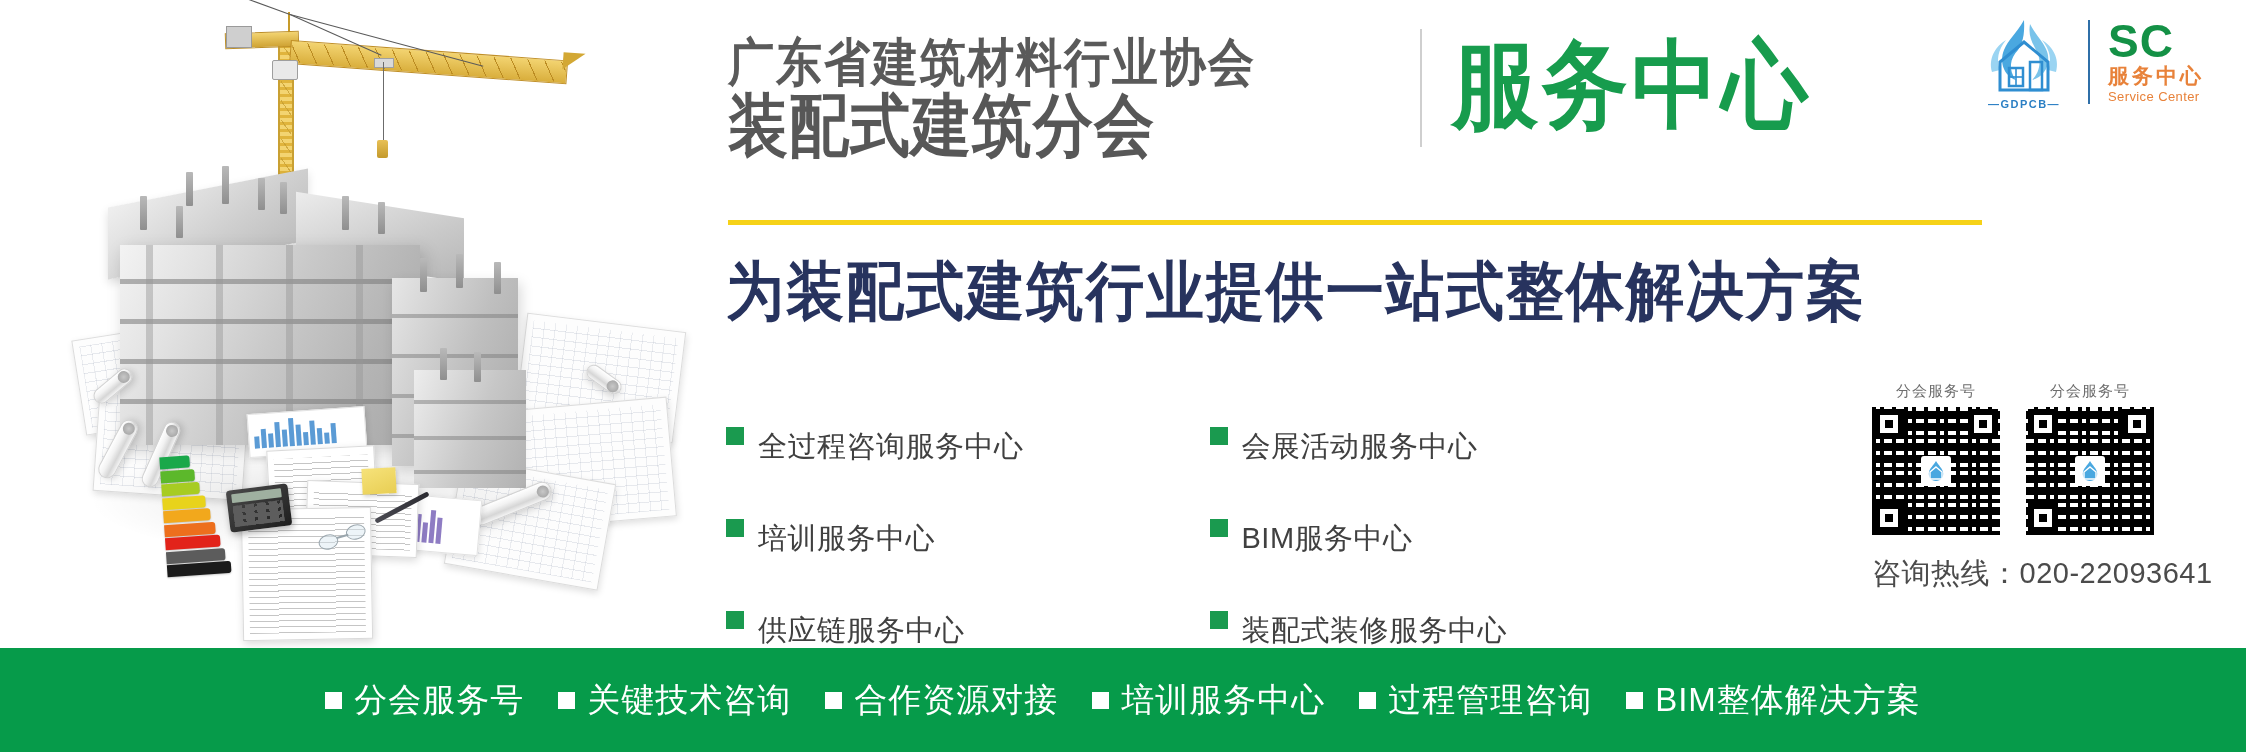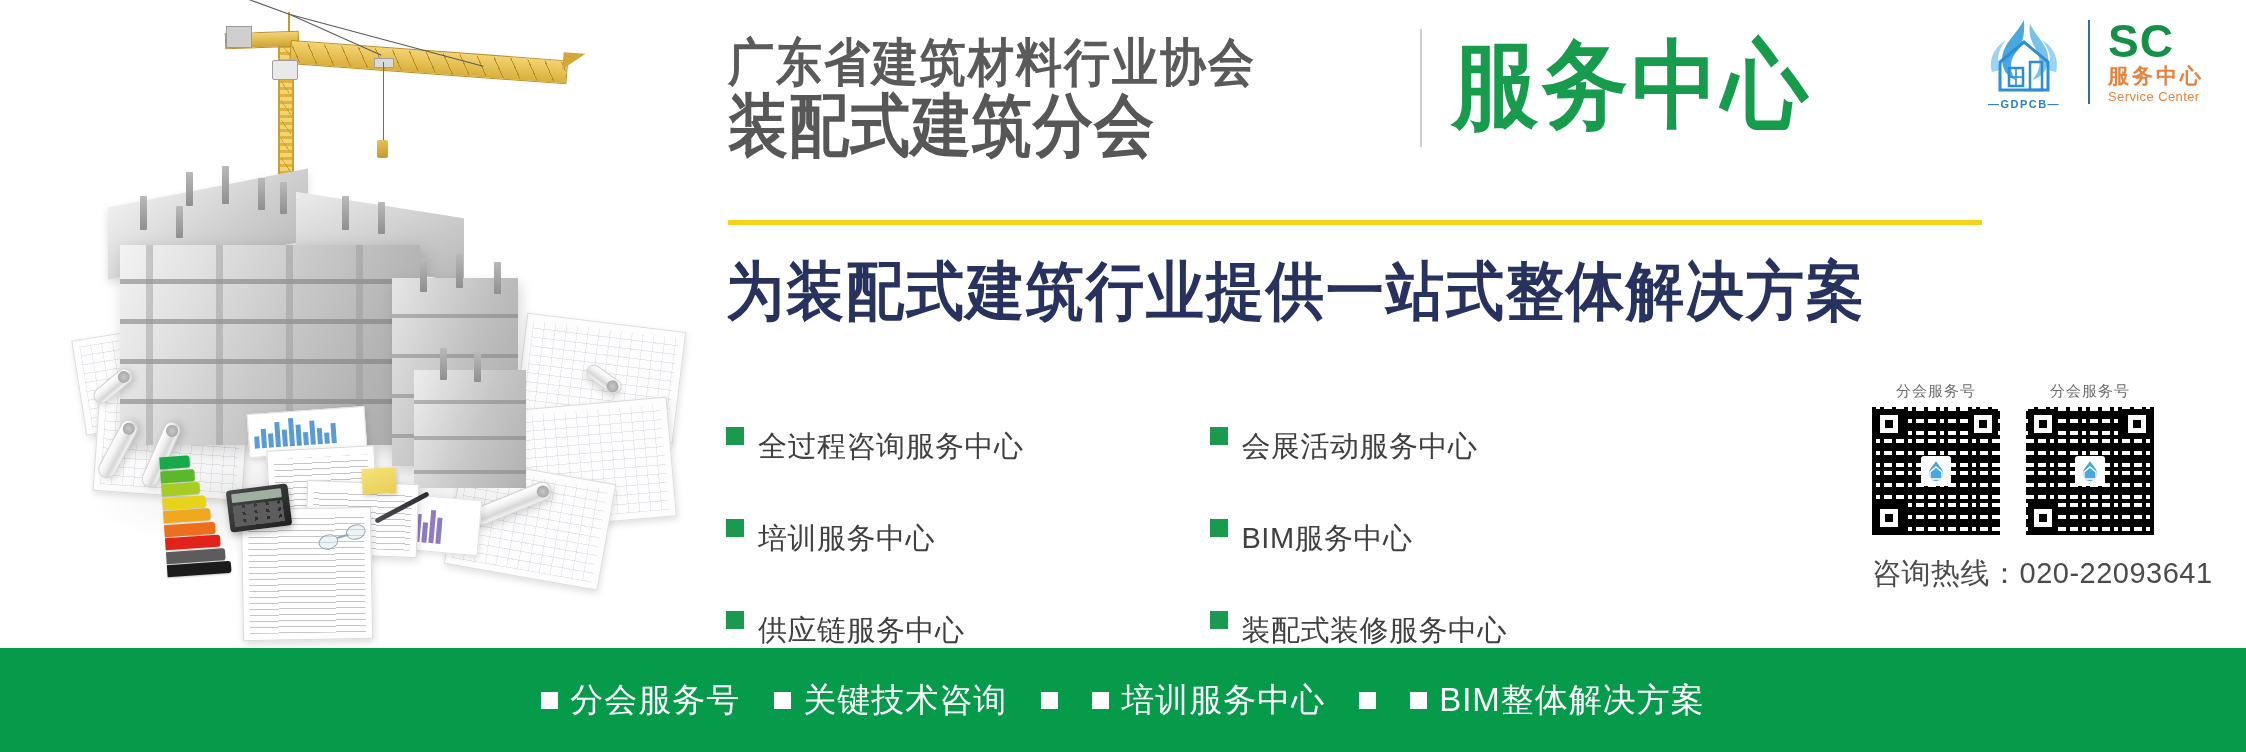--- a/index.html
+++ b/index.html
@@ -589,27 +589,29 @@
     <div class="ft-item">
       <span class="ft-bullet"></span>
       <span class="ft-label">分会服务号</span>
     </div>
     <div class="ft-item">
       <span class="ft-bullet"></span>
       <span class="ft-label">关键技术咨询</span>
     </div>
     <div class="ft-item">
       <span class="ft-bullet"></span>
+      <span class="ft-label">合作资源对接</span>
     </div>
     <div class="ft-item">
       <span class="ft-bullet"></span>
       <span class="ft-label">培训服务中心</span>
     </div>
     <div class="ft-item">
       <span class="ft-bullet"></span>
+      <span class="ft-label">过程管理咨询</span>
     </div>
     <div class="ft-item">
       <span class="ft-bullet"></span>
       <span class="ft-label">BIM整体解决方案</span>
     </div>
   </div>
 
 </div>
 
 </body></html>

